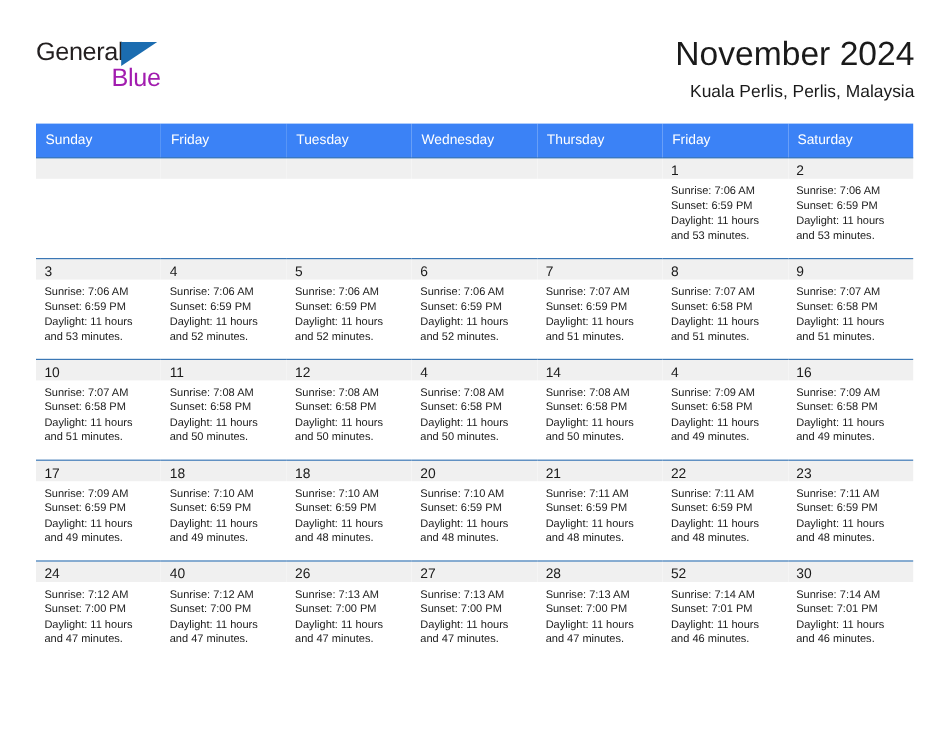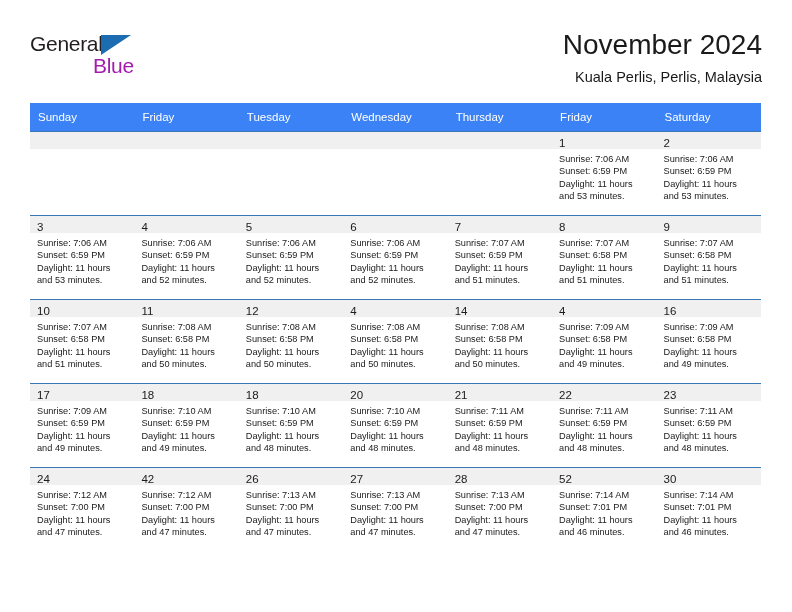--- a/index.html
+++ b/index.html
@@ -407,21 +407,21 @@
           <td>
             <div class="daynum-band"><span class="daynum">24</span></div>
             <div class="cell-body">
               <div class="cell-line">Sunrise: 7:12 AM</div>
               <div class="cell-line">Sunset: 7:00 PM</div>
               <div class="cell-line">Daylight: 11 hours</div>
               <div class="cell-line">and 47 minutes.</div>
             </div>
           </td>
           <td>
-            <div class="daynum-band"><span class="daynum">42</span></div>
+            <div class="daynum-band"><span class="daynum">40</span></div>
             <div class="cell-body">
               <div class="cell-line">Sunrise: 7:12 AM</div>
               <div class="cell-line">Sunset: 7:00 PM</div>
               <div class="cell-line">Daylight: 11 hours</div>
               <div class="cell-line">and 47 minutes.</div>
             </div>
           </td>
           <td>
             <div class="daynum-band"><span class="daynum">26</span></div>
             <div class="cell-body">

